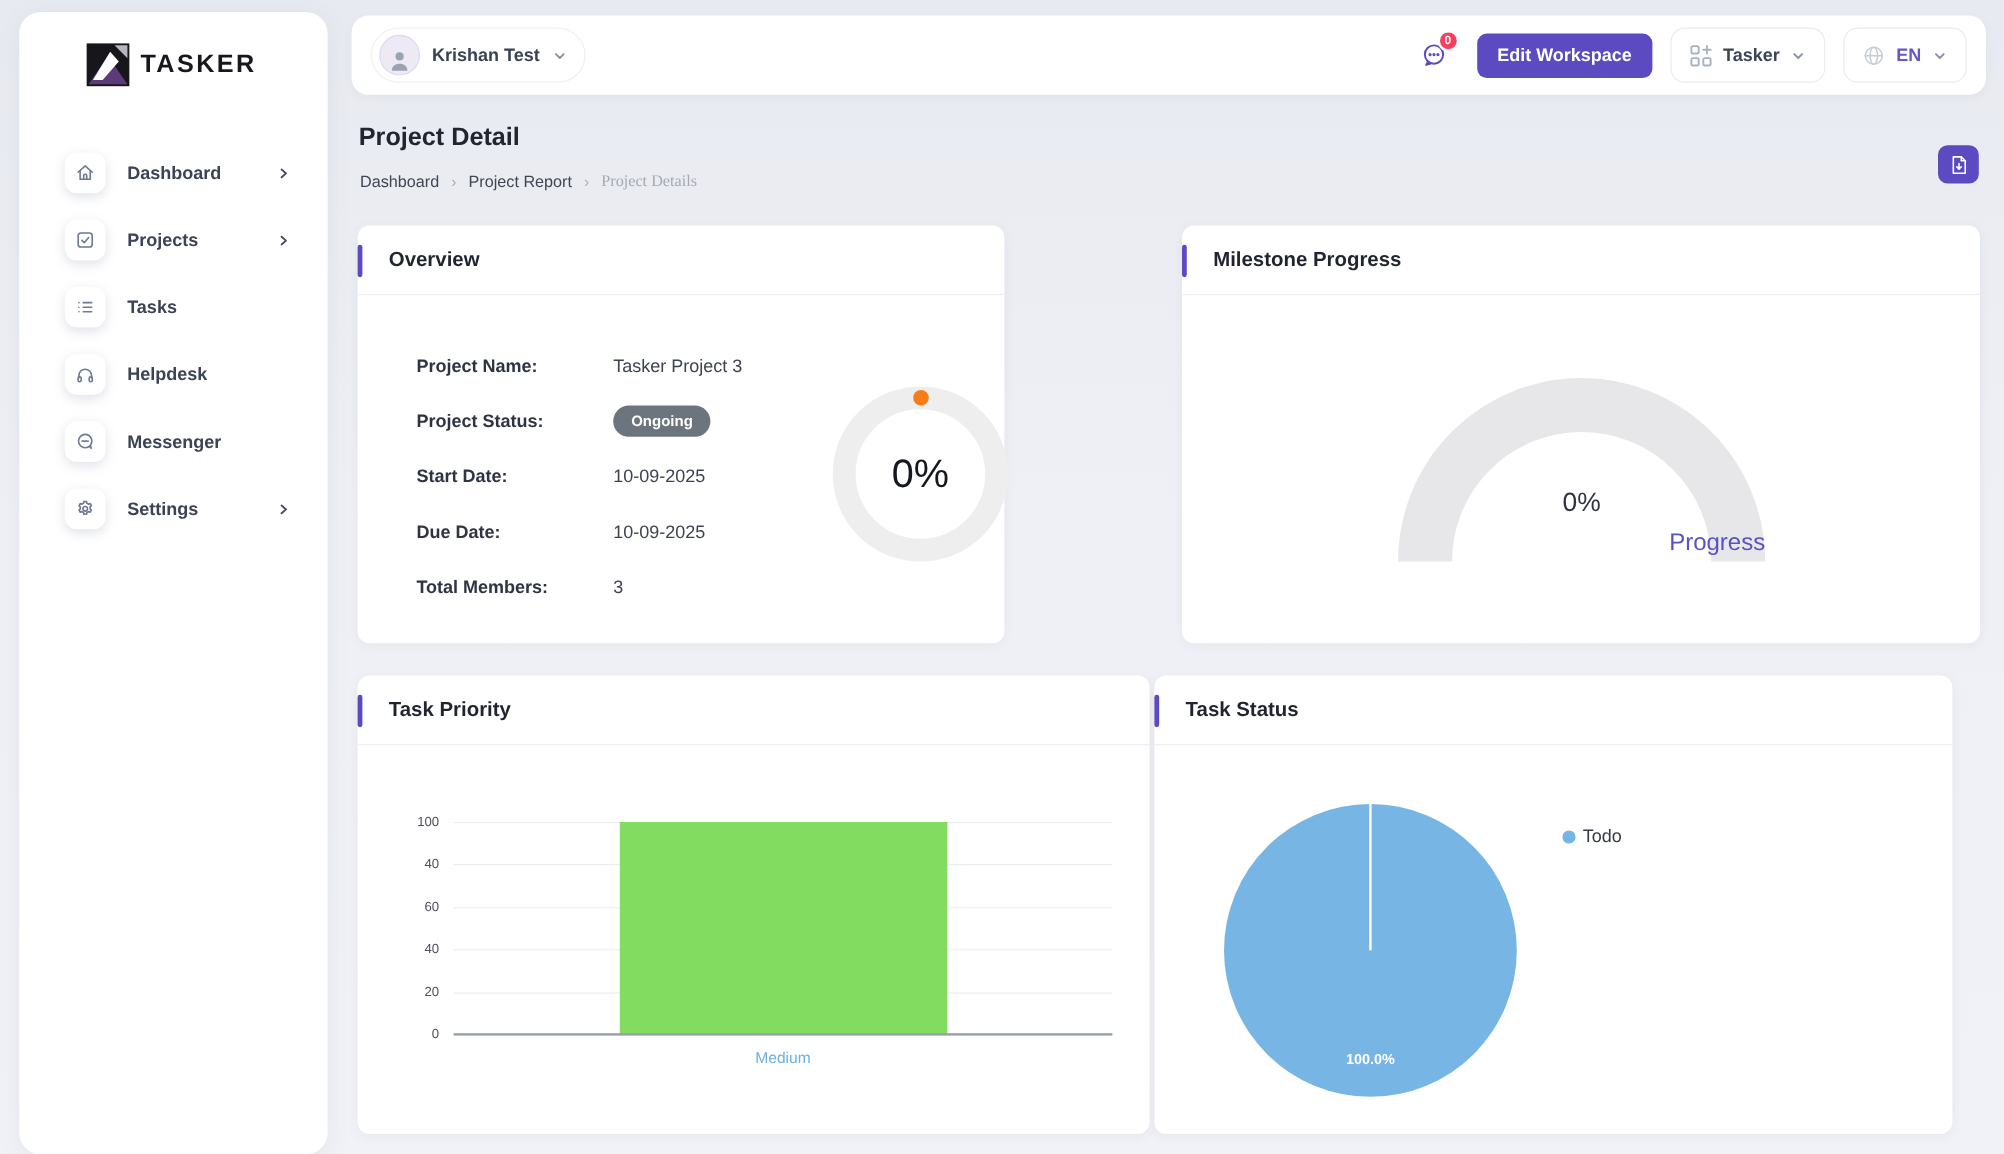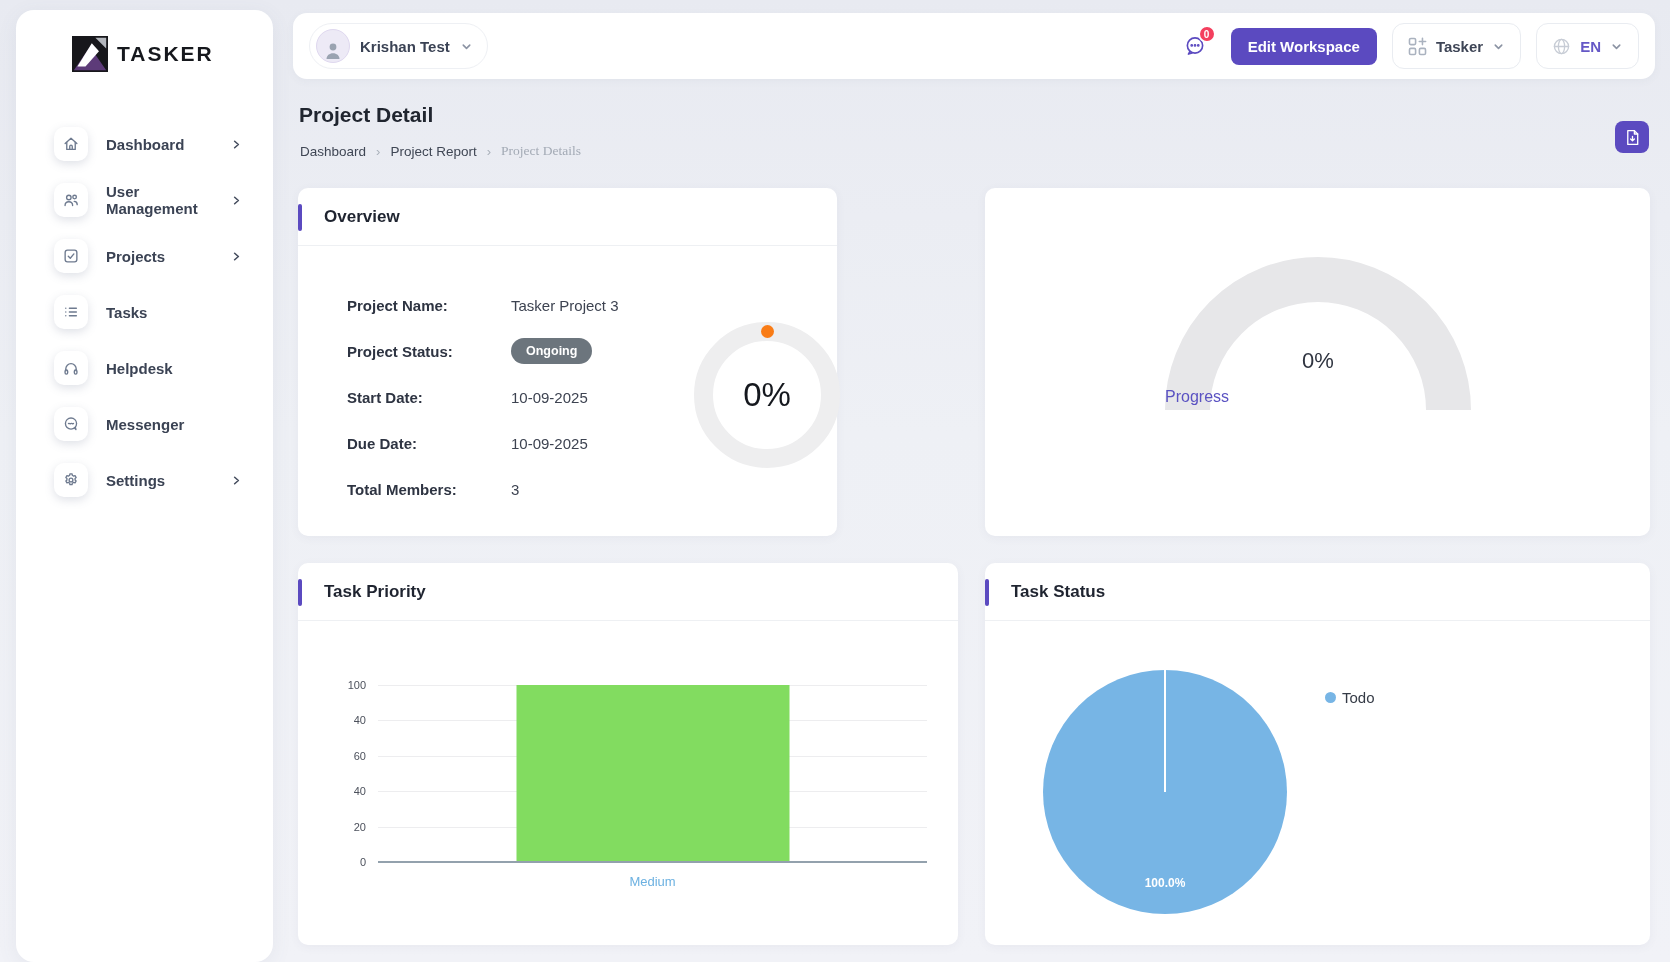--- a/index.html
+++ b/index.html
@@ -65,21 +65,21 @@
   .crumb.current{color:#a3aab5;cursor:default;font-family:Liberation Serif, serif;}
   .export-btn{position:absolute;left:1615px;top:121px;width:34px;height:32px;border-radius:8px;
     background:#5b4ac0;border:none;display:flex;align-items:center;justify-content:center;cursor:pointer;}
   .export-btn svg{width:17px;height:17px;stroke:#fff;fill:none;stroke-width:1.4;stroke-linecap:round;stroke-linejoin:round;}
 
   
   .card{position:absolute;background:#fff;border-radius:10px;box-shadow:0 2px 10px rgba(80,90,120,.06);}
   .card-overview{left:298px;top:188px;width:539px;height:348px;}
   .card-milestone{left:985px;top:188px;width:665px;height:348px;}
   .card-priority{left:298px;top:563px;width:660px;height:382px;}
-  .card-status{left:985px;top:563px;width:665px;height:382px;}
+  .card-status{left:962px;top:563px;width:665px;height:382px;}
   .card-head{position:relative;height:58px;display:flex;align-items:center;padding-left:26px;
     border-bottom:1px solid #eef0f3;}
   .accent{position:absolute;left:0;top:16px;width:4px;height:27px;border-radius:3px;background:#5b4ac0;}
   .card-title{font-size:17px;font-weight:700;color:#1f2430;}
   .card-body{position:relative;height:calc(100% - 58px);}
 
   
   .ov-fields{position:absolute;left:49px;top:36px;}
   .ov-row{display:flex;align-items:center;height:46px;}
   .ov-label{width:164px;font-size:15px;font-weight:700;color:#2e3442;}
@@ -91,21 +91,21 @@
   .donut-marker{position:absolute;left:50%;top:3px;width:13px;height:13px;margin-left:-6.5px;
     border-radius:50%;background:#f97c16;}
   .donut-pct{position:absolute;inset:0;display:flex;align-items:center;justify-content:center;
     font-size:33px;color:#15181e;}
 
   
   .gauge{position:absolute;left:180px;top:69px;width:306px;height:153px;overflow:hidden;}
   .gauge-arc{position:absolute;left:0;top:0;width:306px;height:306px;border-radius:50%;
     border:45px solid #e7e7e9;}
   .gauge-pct{position:absolute;left:0;right:0;bottom:36px;text-align:center;font-size:22px;color:#2f3440;}
-  .gauge-cap{position:absolute;left:0;right:0;bottom:4px;text-align:left;font-size:16px;color:#5a52c2;}
+  .gauge-cap{position:absolute;left:0;right:0;bottom:4px;text-align:right;font-size:20px;color:#5a52c2;}
 
   
   .bc-plot{position:absolute;left:80px;top:64px;width:549px;height:177px;}
   .gridline{position:absolute;left:0;right:0;height:1px;background:#ededef;}
   .bc-axis{position:absolute;left:0;right:0;bottom:-1px;height:2px;background:#93a1ad;}
   .bc-tick{position:absolute;right:calc(100% + 12px);transform:translateY(-50%);
     font-size:11px;color:#4c515c;white-space:nowrap;}
   .bc-bar{position:absolute;left:50%;bottom:0;width:273px;height:177px;transform:translateX(-50%);
     background:#82dc60;}
   .bc-cat{position:absolute;top:calc(100% + 12px);left:50%;transform:translateX(-50%);
@@ -137,36 +137,20 @@
   <nav class="nav">
     <div class="nav-item">
       <span class="icon-box">
         <svg viewBox="0 0 20 20">
             <path d="M3.5 9.5 L10 3.5 L16.5 9.5"></path>
             <path d="M5.3 8.3 V16 H14.7 V8.3"></path>
             <path d="M8.6 16 v-3.3 a1.4 1.4 0 0 1 2.8 0 V16"></path>
           </svg>
       </span>
       <span class="nav-label">Dashboard</span>
-      <span class="nav-chevron">
-        <svg viewBox="0 0 14 14">
-            <path d="M5 3.5 L9 7 L5 10.5"></path>
-          </svg>
-      </span>
-    </div>
-    <div class="nav-item">
-      <span class="icon-box">
-        <svg viewBox="0 0 20 20">
-            <circle cx="7.6" cy="7.2" r="2.5"></circle>
-            <path d="M3.4 16.2 c0-2.6 1.9-4.3 4.2-4.3 s4.2 1.7 4.2 4.3"></path>
-            <circle cx="14" cy="6.7" r="2"></circle>
-            <path d="M13.6 11.6 c2 .1 3.3 1.6 3.3 3.6"></path>
-          </svg>
-      </span>
-      <span class="nav-label">User Management</span>
       <span class="nav-chevron">
         <svg viewBox="0 0 14 14">
             <path d="M5 3.5 L9 7 L5 10.5"></path>
           </svg>
       </span>
     </div>
     <div class="nav-item">
       <span class="icon-box">
         <svg viewBox="0 0 20 20">
             <rect x="3.5" y="3.5" width="13" height="13" rx="2.6"></rect>
@@ -338,20 +322,24 @@
     </div>
     <div class="donut">
       <span class="donut-ring"></span>
       <span class="donut-marker"></span>
       <span class="donut-pct">0%</span>
     </div>
   </div>
 </section>
 
 <section class="card card-milestone">
+  <div class="card-head">
+    <span class="accent"></span>
+    <span class="card-title">Milestone Progress</span>
+  </div>
   <div class="card-body">
     <div class="gauge">
       <span class="gauge-arc"></span>
       <span class="gauge-pct">0%</span>
       <span class="gauge-cap">Progress</span>
     </div>
   </div>
 </section>
 
 <section class="card card-priority">

